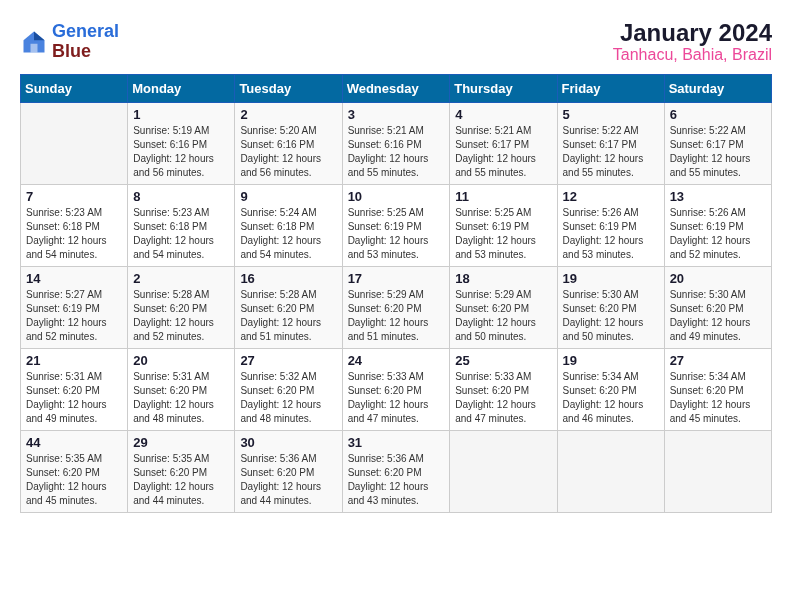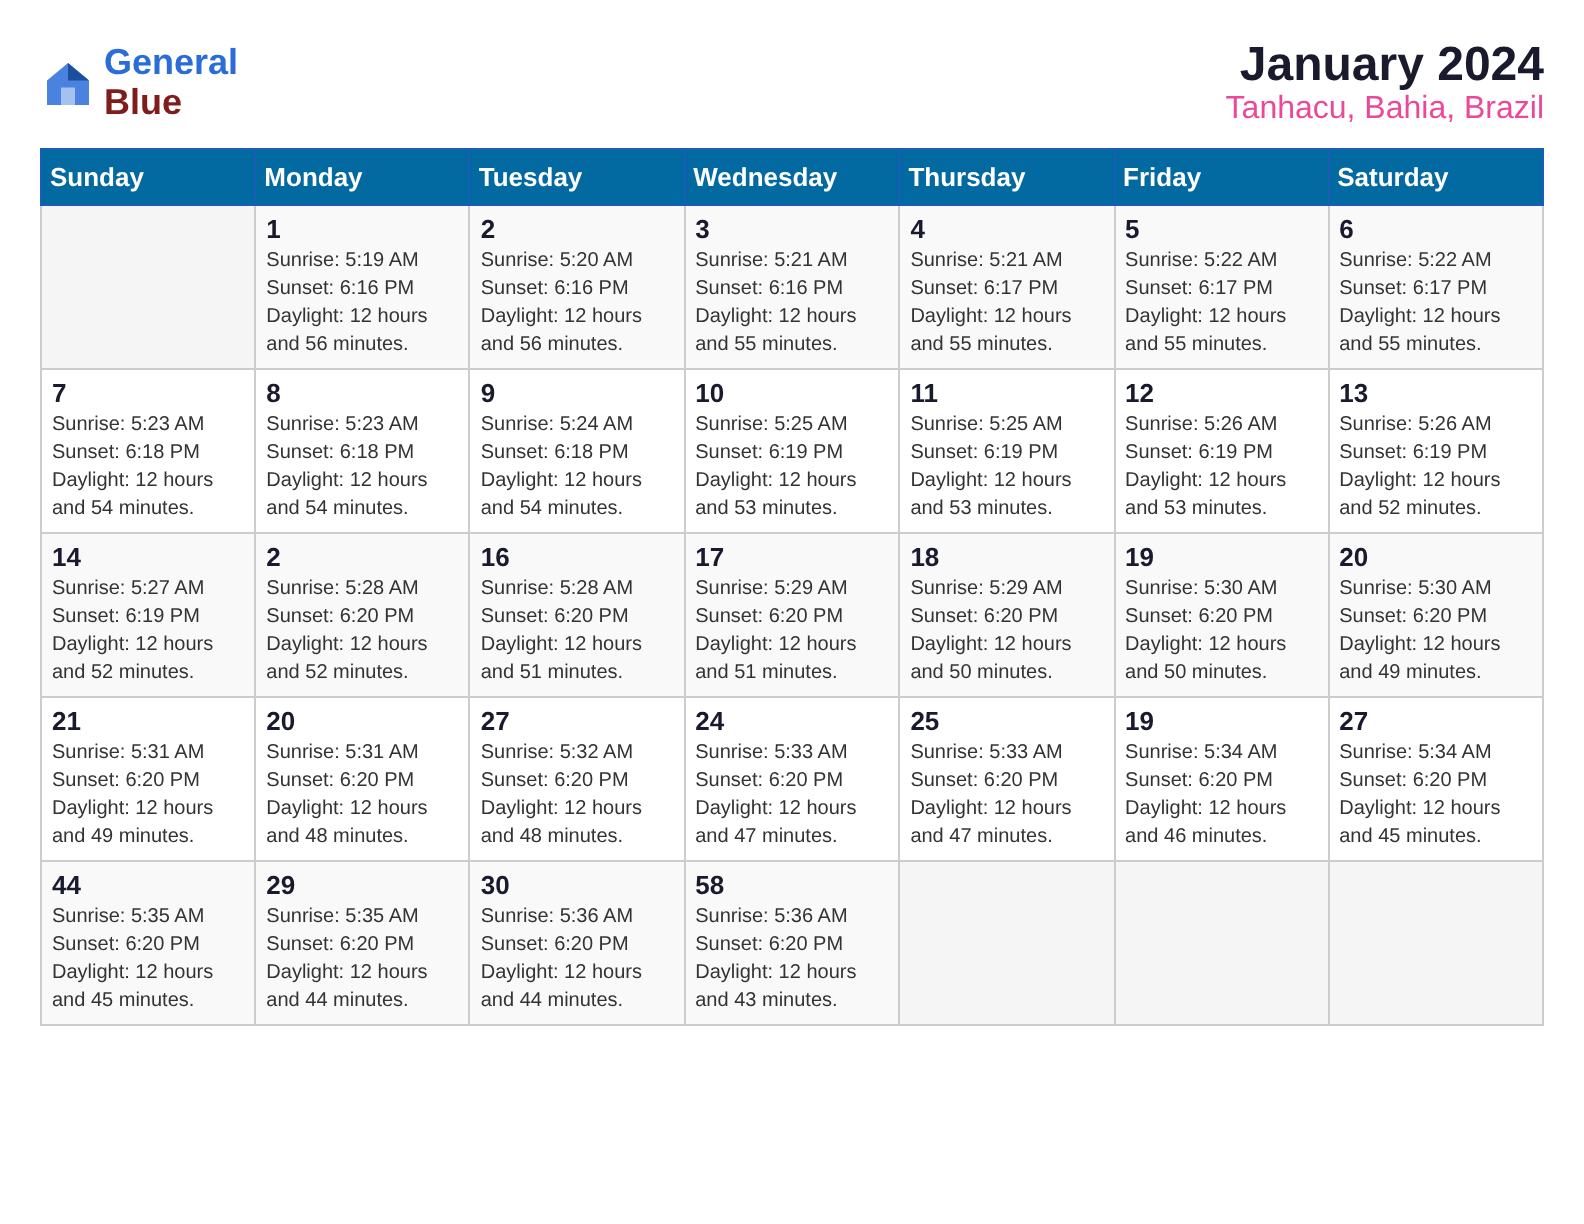--- a/index.html
+++ b/index.html
@@ -246,21 +246,21 @@
         </td>
         <td>
           <span class="day-number">29</span>
           <div class="day-info">Sunrise: 5:35 AM<br>Sunset: 6:20 PM<br>Daylight: 12 hours and 44 minutes.</div>
         </td>
         <td>
           <span class="day-number">30</span>
           <div class="day-info">Sunrise: 5:36 AM<br>Sunset: 6:20 PM<br>Daylight: 12 hours and 44 minutes.</div>
         </td>
         <td>
-          <span class="day-number">58</span>
+          <span class="day-number">31</span>
           <div class="day-info">Sunrise: 5:36 AM<br>Sunset: 6:20 PM<br>Daylight: 12 hours and 43 minutes.</div>
         </td>
         <td class="empty-cell"></td>
         <td class="empty-cell"></td>
         <td class="empty-cell"></td>
       </tr>
     </tbody>
 </table>
 
 </body></html>

